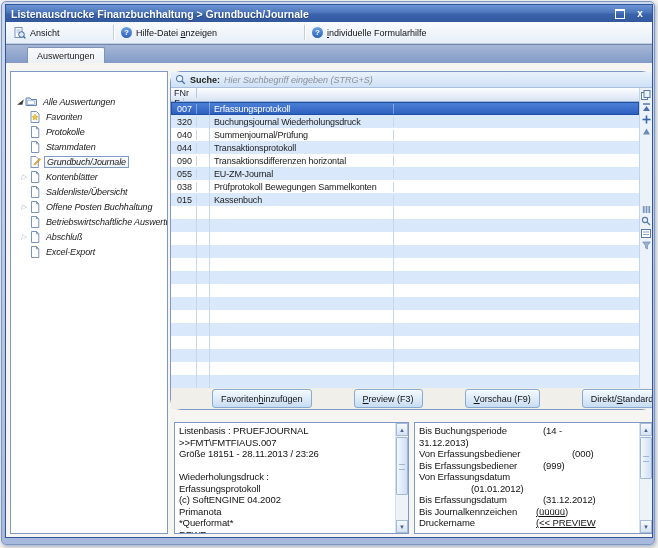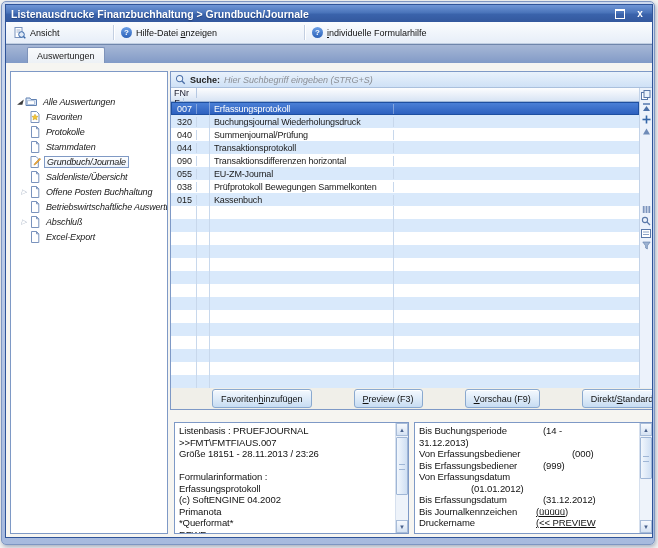--- a/index.html
+++ b/index.html
@@ -40,21 +40,21 @@
   .ti{height:15px;display:flex;align-items:center;font-size:9px;color:#1a1a1a;white-space:nowrap;cursor:default;}
   .ti.root{padding-left:4px;}
   .ti.child{padding-left:8px;}
   .exp{width:10px;text-align:center;flex:0 0 auto;}
   .exp.open{font-size:7px;color:#3a3a3a;}
   .exp.closed{font-size:7px;color:#a4b0c2;}
   .ti svg{flex:0 0 auto;margin-right:3px;}
   .tlabel{padding:0 2px;letter-spacing:-0.15px;}
   .ti.sel .tlabel{border:1px solid #7f99c4;background:linear-gradient(180deg,#fdfeff,#ecf3fc);}
   
-  .grid{left:164px;top:8px;width:483px;height:339px;background:#fff;}
+  .grid{left:164px;top:8px;width:483px;height:339px;background:#fff;border-radius:11px;}
   .searchrow{position:absolute;left:0;right:0;top:0;height:16px;display:flex;align-items:center;gap:4px;padding:0 4px;box-sizing:border-box;
     background:linear-gradient(180deg,#e9f2fc,#cfe1f6);border-bottom:1px solid #aac0dd;}
   .searchrow b{font-size:9px;color:#222;}
   .searchrow input{flex:1;border:none;outline:none;background:transparent;font-size:9px;font-family:"Liberation Sans",sans-serif;color:#333;padding:0;}
   .searchrow input::placeholder{font-style:italic;color:#8b8f96;}
   .gheader{position:absolute;left:0;right:13px;top:16px;height:14px;display:flex;box-sizing:border-box;
     background:linear-gradient(180deg,#fdfdfe,#d8e4f4);border-bottom:1px solid #9fb6d6;font-size:9px;color:#223;flex-direction:column;}
   .gheader .hc{box-sizing:border-box;border-right:1px solid #b5c8e2;display:flex;align-items:center;padding:0 3px;}
   .c-fnr{width:26px;}
   .c-f{width:13px;justify-content:center;}
@@ -187,20 +187,28 @@
       </div>
       <div class="ti child sel">
         <span class="exp"></span>
         <svg width="12" height="12" viewBox="0 0 12 12">
           <path d="M2 0.5 L7 0.5 L9.3 2.8 L9.3 11.5 L2 11.5 Z" fill="#fff" stroke="#7a93bd"></path>
           <path d="M10.8 2.2 L5.8 7.2 L4.9 9.1 L6.8 8.2 L11.7 3.2 Z" fill="#f2a93b" stroke="#b97d1d" stroke-width="0.5"></path>
         </svg>
         <span class="tlabel">Grundbuch/Journale</span>
       </div>
       <div class="ti child">
+        <span class="exp closed">▷</span>
+        <svg width="12" height="12" viewBox="0 0 12 12">
+          <path d="M2.5 0.5 L7.5 0.5 L9.8 2.8 L9.8 11.5 L2.5 11.5 Z" fill="#fff" stroke="#7a93bd"></path>
+          <path d="M7.5 0.5 L7.5 2.8 L9.8 2.8" fill="none" stroke="#7a93bd"></path>
+        </svg>
+        <span class="tlabel">Kontenblätter</span>
+      </div>
+      <div class="ti child">
         <span class="exp"></span>
         <svg width="12" height="12" viewBox="0 0 12 12">
           <path d="M2.5 0.5 L7.5 0.5 L9.8 2.8 L9.8 11.5 L2.5 11.5 Z" fill="#fff" stroke="#7a93bd"></path>
           <path d="M7.5 0.5 L7.5 2.8 L9.8 2.8" fill="none" stroke="#7a93bd"></path>
         </svg>
         <span class="tlabel">Saldenliste/Übersicht</span>
       </div>
       <div class="ti child">
         <span class="exp closed">▷</span>
         <svg width="12" height="12" viewBox="0 0 12 12">
@@ -360,21 +368,21 @@
         <div class="btn">Auswertung <u>d</u>rucken</div>
       </div>
     </div>
 
     <div class="panel info-l">
       <div class="itext">
         <div class="iline">Listenbasis : PRUEFJOURNAL</div>
         <div class="iline">&gt;&gt;FMT\FMTFIAUS.007</div>
         <div class="iline">Größe 18151 - 28.11.2013 / 23:26</div>
         <div class="iline"></div>
-        <div class="iline">Formularinformation :</div>
+        <div class="iline">Wiederholungsdruck :</div>
         <div class="iline">Erfassungsprotokoll</div>
         <div class="iline">(c) SoftENGINE 04.2002</div>
         <div class="iline">Primanota</div>
         <div class="iline">*Querformat*</div>
         <div class="iline">RFWF</div>
       </div>
       <div class="sb">
         <div class="sbtn up">▲</div>
         <div class="thumb th-l"></div>
         <div class="sbtn down">▼</div>

